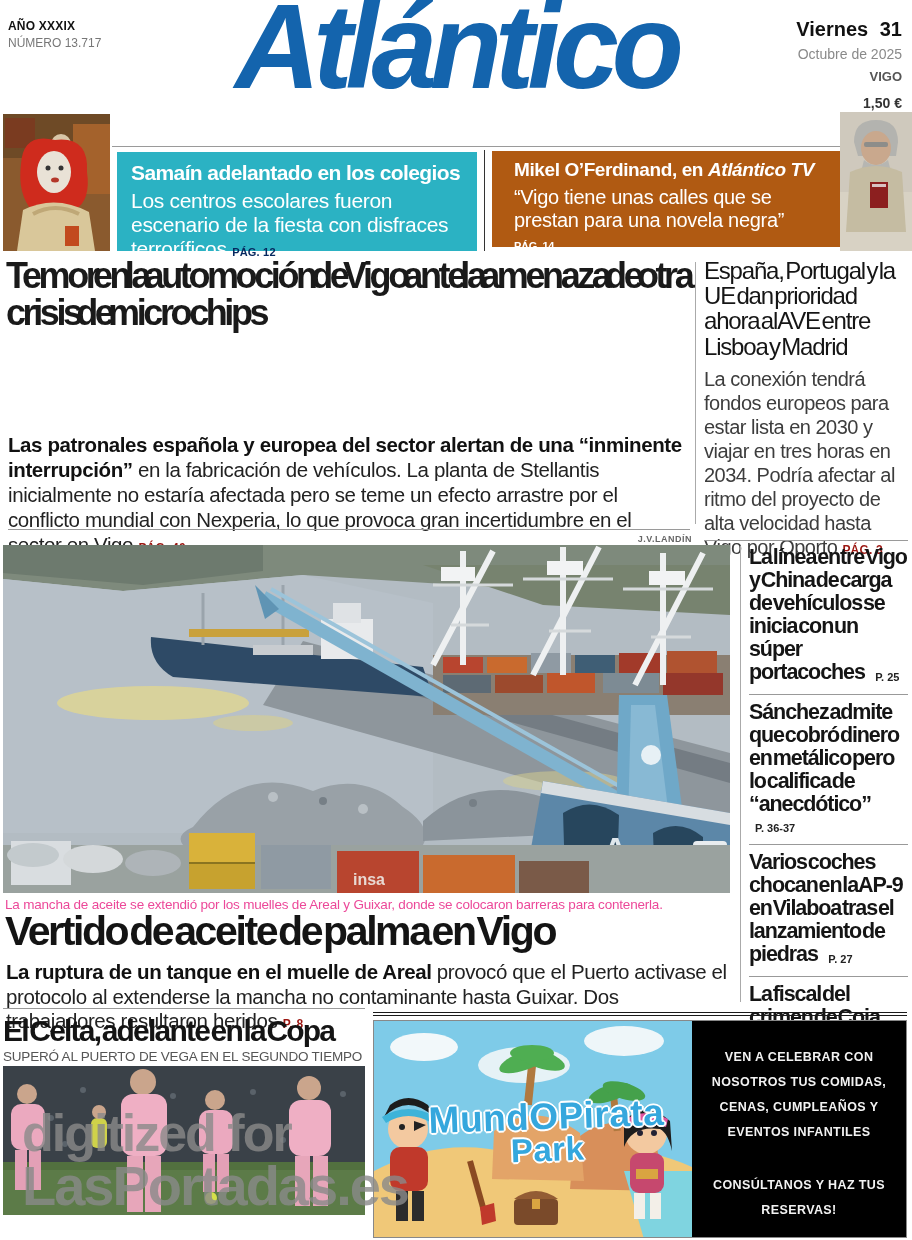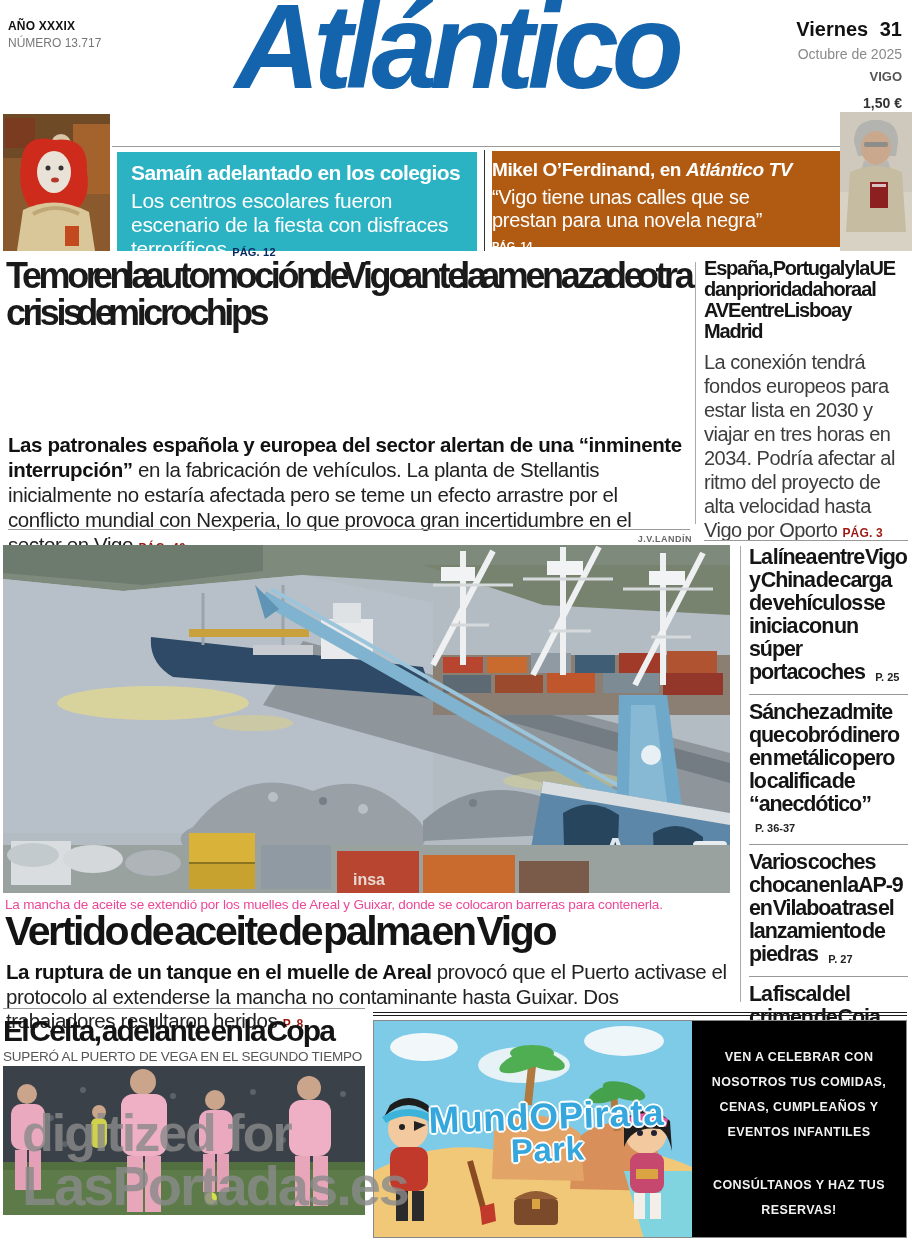--- a/index.html
+++ b/index.html
@@ -34,21 +34,21 @@
   .teal-box {
     left:117px; top:152px; width:360px; height:99px;
     background:#2bb2c3; color:#fff; padding:9px 12px 0 14px;
   }
   .teal-box .t-title { font-size:21px; font-weight:800; letter-spacing:-.6px; margin-bottom:4px; }
   .teal-box .t-body { font-size:21px; font-weight:400; line-height:1.15; letter-spacing:-.3px;}
   .teal-box .t-page { font-size:11px; font-weight:800; color:#06275e; letter-spacing:.2px;}
   .teaser-vrule { left:484px; top:150px; width:1px; height:101px; background:#333;}
   .brown-box {
     left:492px; top:151px; width:413px; height:96px;
-    background:#b05a12; color:#fff; padding:8px 12px 0 0;
+    background:#b05a12; color:#fff; padding:8px 12px 0 22px;
   }
   .brown-box .t-title { font-size:19px; font-weight:800; letter-spacing:-.4px; margin-bottom:5px;}
   .brown-box .t-title .brand { font-style:italic; }
   .brown-box .t-body { font-size:20px; line-height:1.15; letter-spacing:-.3px; width:300px;}
   .brown-box .t-page { font-size:11px; font-weight:800; color:#ffffff;}
   .man-photo { right:0px; top:112px; width:72px; height:139px; overflow:hidden; }
 
   
   .lead-headline {
     left:6px; top:258px; width:688px;
@@ -60,21 +60,21 @@
     font-size:20.5px; line-height:1.22; color:#222; letter-spacing:-.4px;
   }
   .lead-deck b { font-weight:800; color:#111; }
   .pg-red { color:#9c1712; font-weight:800; font-size:12px; letter-spacing:.2px; }
   .lead-rule { left:8px; top:529px; width:682px; height:1px; }
 
   
   .rs-vrule { left:695px; top:262px; width:1px; height:262px; background:#aaa;}
   .right-story { left:704px; top:258px; width:204px; }
   .right-story .rs-h {
-    font-size:20px; font-weight:700; letter-spacing:-1.2px; word-spacing:-4px;
+    font-size:24px; font-weight:400; letter-spacing:-1.2px; word-spacing:-4px;
     line-height:1.05; color:#151515; margin-bottom:8px;
   }
   .right-story .rs-b { font-size:20px; line-height:1.2; color:#3d3d3d; letter-spacing:-.5px;}
   .rs-rule { left:704px; top:540px; width:204px; height:1px; }
 
   
   .photo-credit { left:0; top:534px; width:692px; text-align:right; font-size:9px; color:#666; letter-spacing:.5px; font-weight:bold;}
   .main-photo { left:3px; top:545px; width:727px; height:348px; overflow:hidden; background:#aeb6bc;}
   .main-caption { left:5px; top:897px; width:720px; font-size:13.5px; color:#ec4899; letter-spacing:-.2px;}
 

